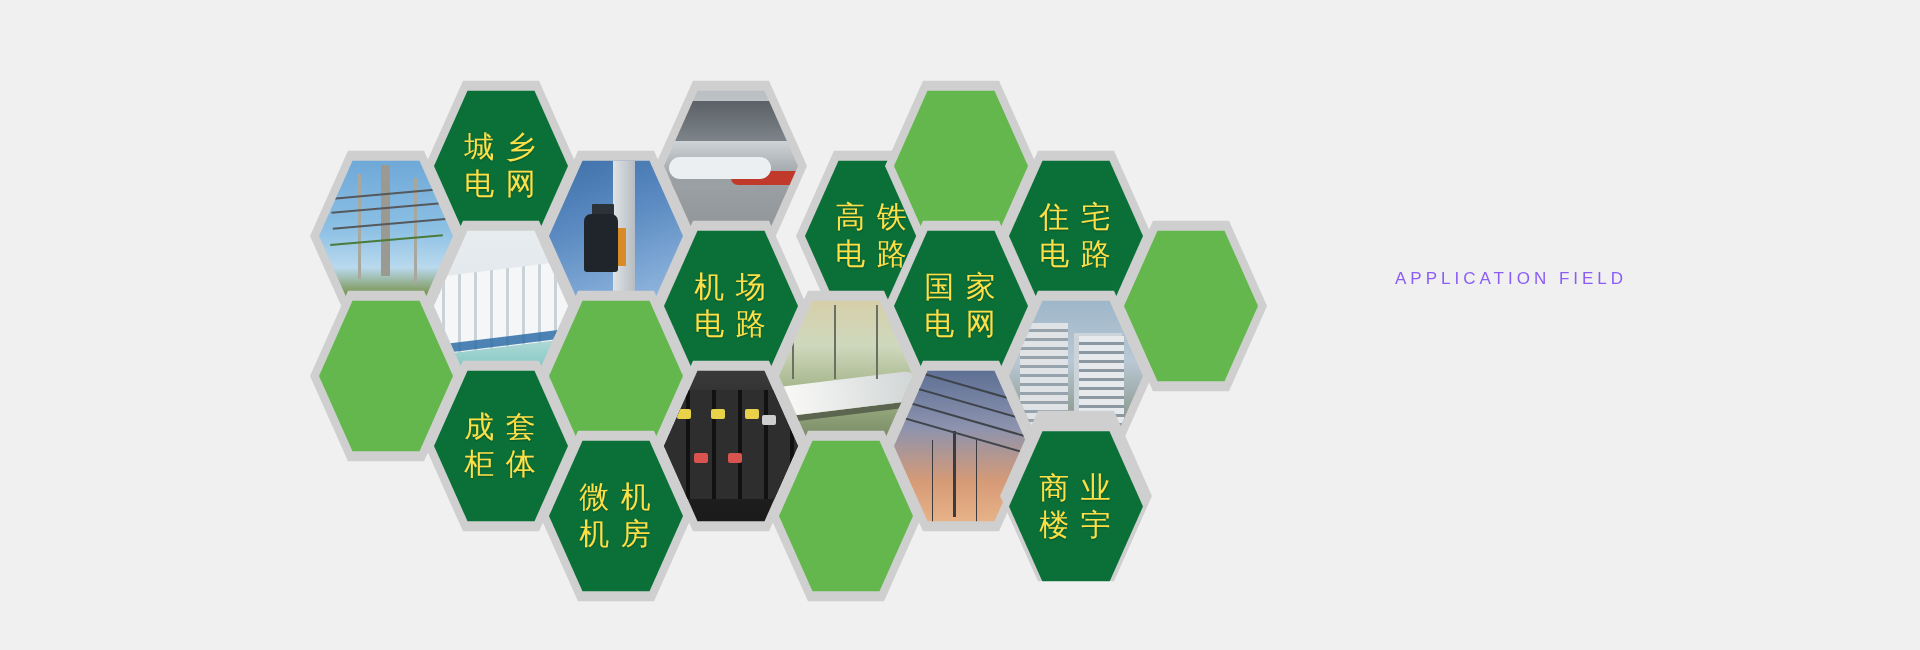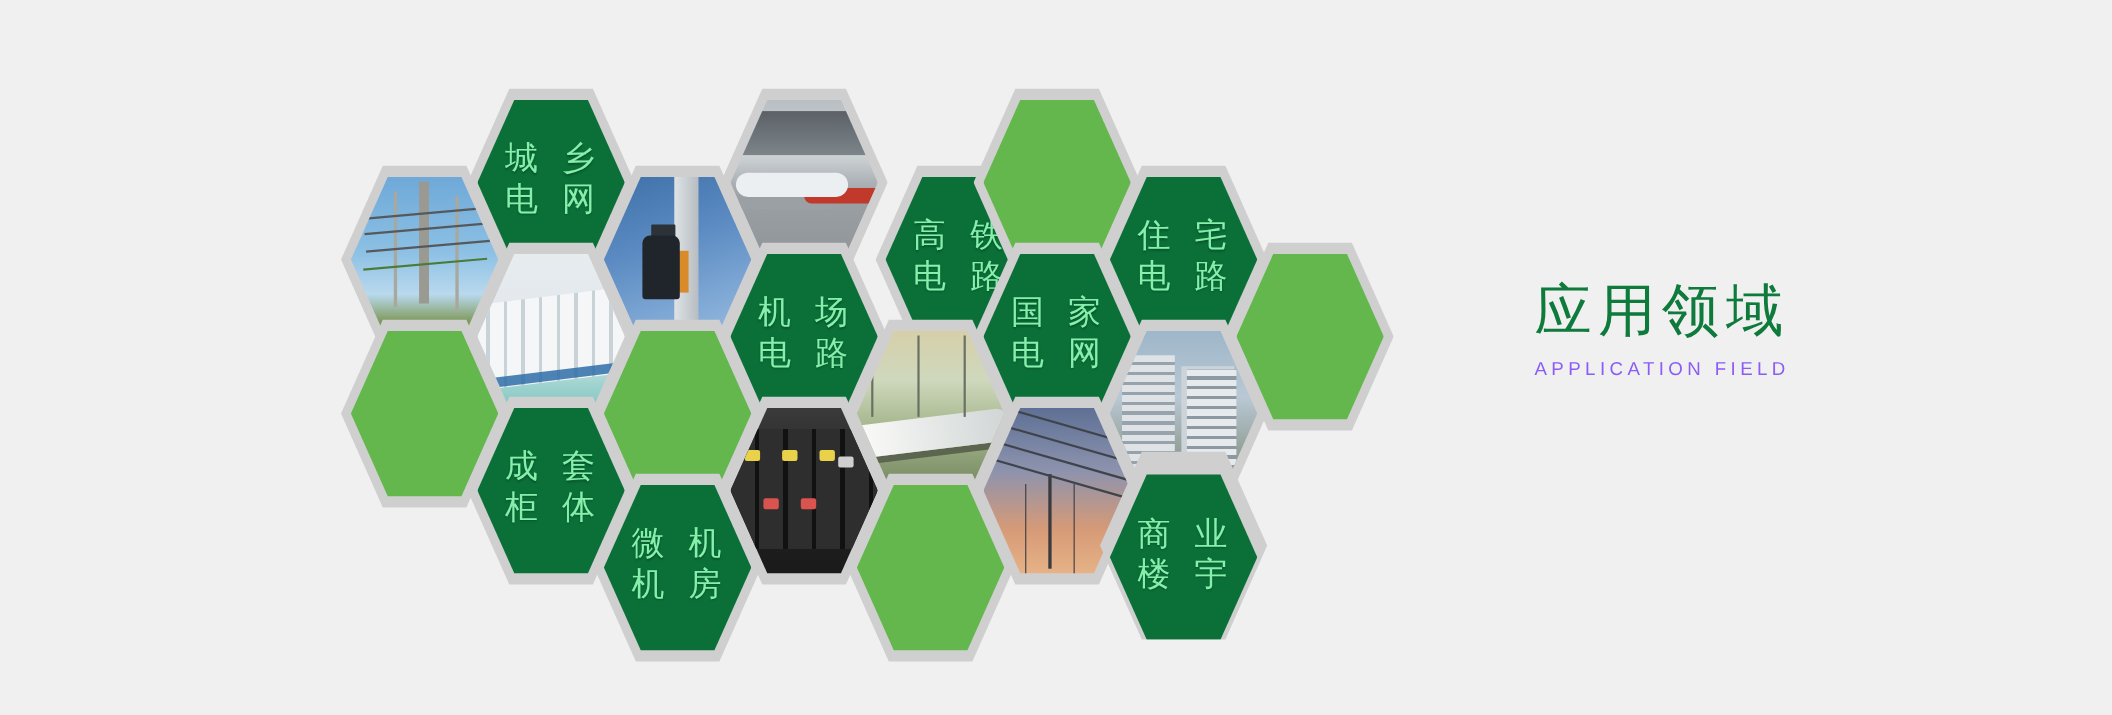--- a/index.html
+++ b/index.html
@@ -24,25 +24,25 @@
     width:134px;height:155px;
     clip-path:polygon(25% 1.5%,75% 1.5%,100% 50%,75% 98.5%,25% 98.5%,0% 50%);
     display:flex;align-items:center;justify-content:center;
     overflow:hidden;position:relative;
   }
   .hex.dark  .inner{background:#0b7038;}
   .hex.light .inner{background:#63b74c;}
 
   .hex .label{
     position:relative;z-index:4;
-    color:#86efac;
+    color:#fde047;
     font-size:30px;line-height:1.22;
     letter-spacing:2px;
     text-align:center;
-    font-family:Liberation Mono, monospace;
+    font-family:Liberation Serif, serif;
     text-shadow:0 1px 2px rgba(0,0,0,.28);
     white-space:pre-line;
   }
 
   
   .ph{position:absolute;inset:0;}
 
   
   .ph-pole{
     background:
@@ -281,17 +281,16 @@
           <div class="label">商 业
 楼 宇</div>
         </div>
       </div>
       <div class="hex light" style="left: 1115px; top: 218px;">
         <div class="inner"></div>
       </div>
     </div>
 
   <div id="titleblock">
-    <div class="t">应用领域</div>
     <div class="s">APPLICATION FIELD</div>
   </div>
 
 </div>
 
 </body></html>

